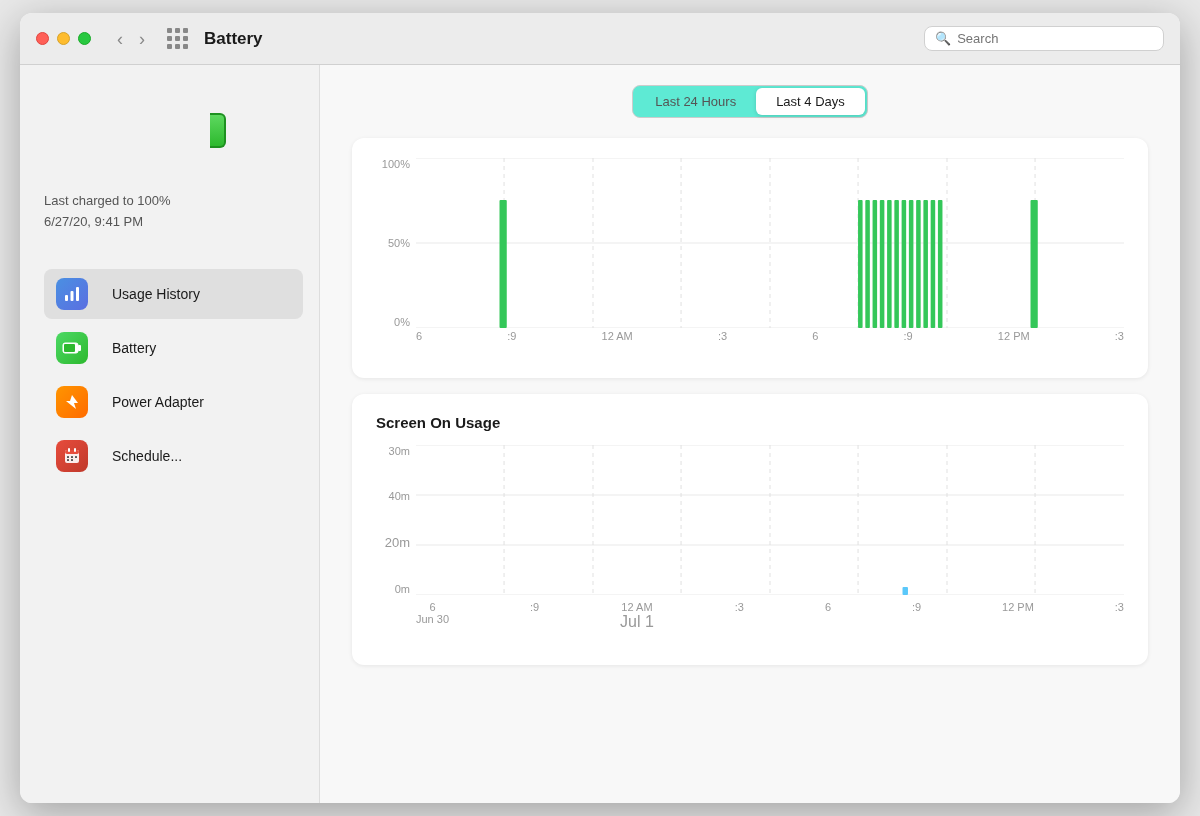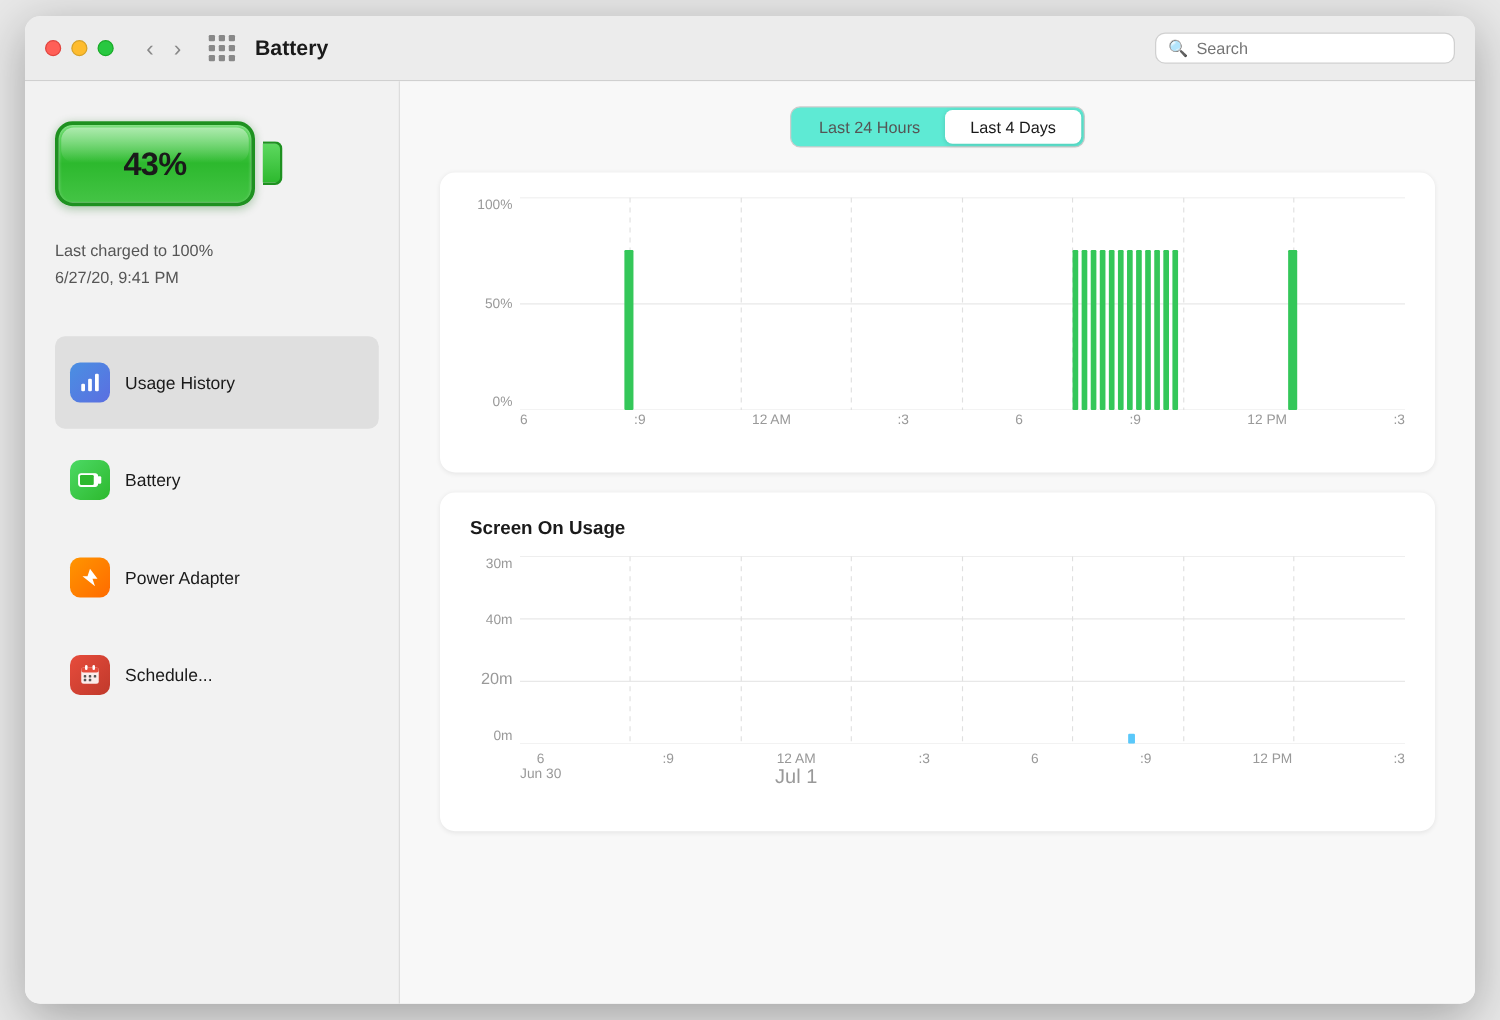--- a/index.html
+++ b/index.html
@@ -184,22 +184,22 @@
     
     .sidebar-nav {
       display: flex;
       flex-direction: column;
       gap: 4px;
       margin-top: 8px;
     }
     .sidebar-item {
       display: flex;
       align-items: center;
-      gap: 12px;
-      padding: 21px 12px;
+      gap: 24px;
+      padding: 9px 12px;
       border-radius: 8px;
       cursor: pointer;
       transition: background 0.15s;
     }
     .sidebar-item.active { background: rgba(0,0,0,0.08); }
     .sidebar-item-icon {
       width: 32px;
       height: 32px;
       border-radius: 8px;
       display: flex;
@@ -307,23 +307,20 @@
       <input class="search-input" type="text" placeholder="Search" style="">
     </div>
   </div>
 
   <div class="main-content">
 
     <div class="sidebar">
 
       <div class="battery-widget">
         <div class="battery-icon-container">
-          <div class="battery-body">
-            <span class="battery-percent">43%</span>
-          </div>
           <div class="battery-tip"></div>
         </div>
         <div class="battery-info">
           <div class="charged-line">Last charged to 100%</div>
           <div>6/27/20, 9:41 PM</div>
         </div>
       </div>
 
       <div class="sidebar-nav">
         <div class="sidebar-item active">

